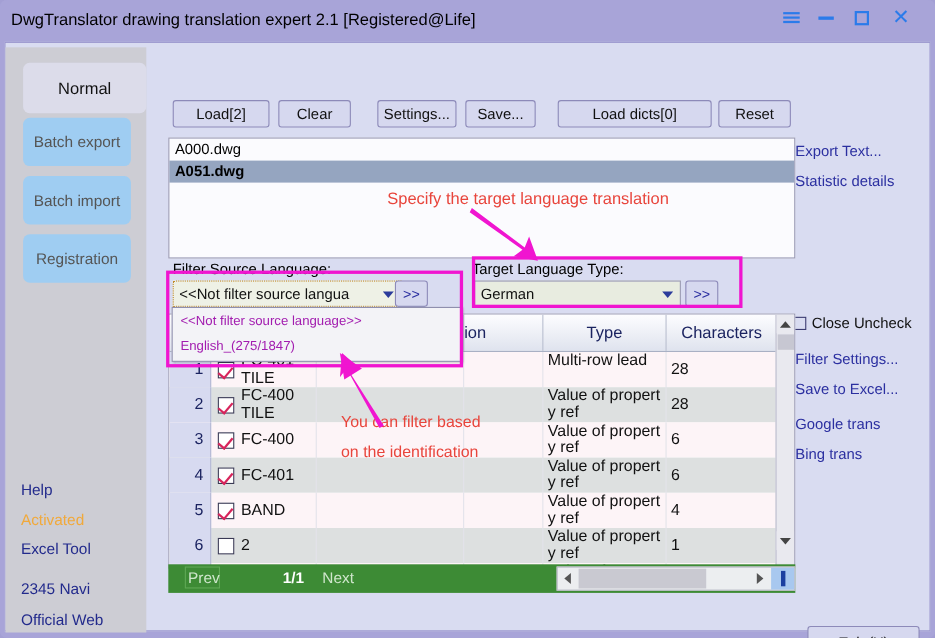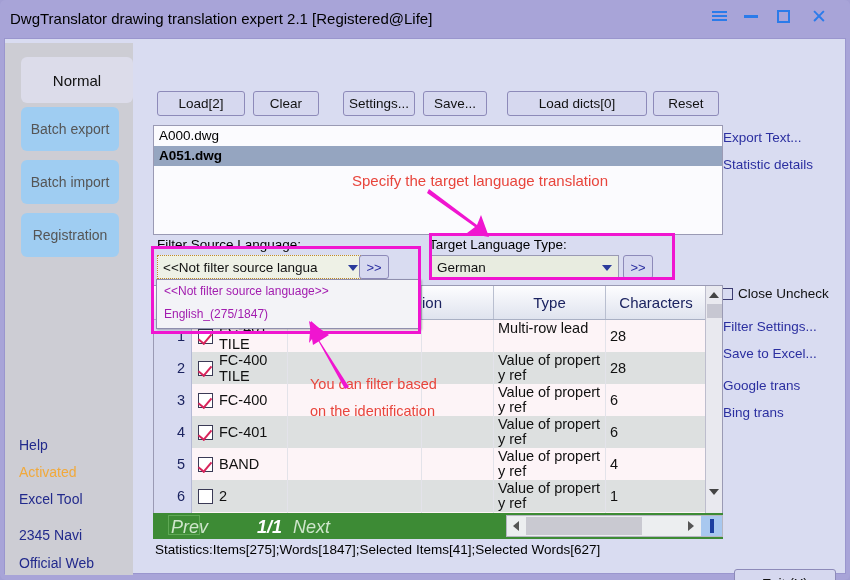--- a/index.html
+++ b/index.html
@@ -314,21 +314,21 @@
 
   
   #pager {
     position: absolute; left: 148px; top: 474px;
     width: 570px; height: 26px;
     background: #3d8b35;
     z-index: 20;
   }
   .pg-item {
     position: absolute; top: 4px;
-    font-size: 18px; color: #cfe6cc; cursor: pointer; font-style: italic;
+    font-size: 14px; color: #cfe6cc; cursor: pointer;
   }
   #pg-prev { left: 18px; }
   #pg-page { left: 104px; color: #fff; font-weight: bold; }
   #pg-next { left: 140px; }
   #pg-prev-box {
     position: absolute; left: 15px; top: 2px; width: 32px; height: 20px;
     border: 1px solid #5fa955;
   }
 
   
@@ -580,20 +580,19 @@
         <div id="hsb-thumb"></div>
         <div id="hsb-right">
             <span class="tri-r"></span>
           </div>
         <div id="hsb-end">
             <i></i>
           </div>
       </div>
     </div>
 
-    <div id="statistics">Statistics:Items[275];Words[1847];Selected Items[41];Selected Words[627]</div>
 
     <div id="exit-btn">
       <span>Exit (X)</span>
     </div>
 
   </div>
 </div>
 
 </body></html>

